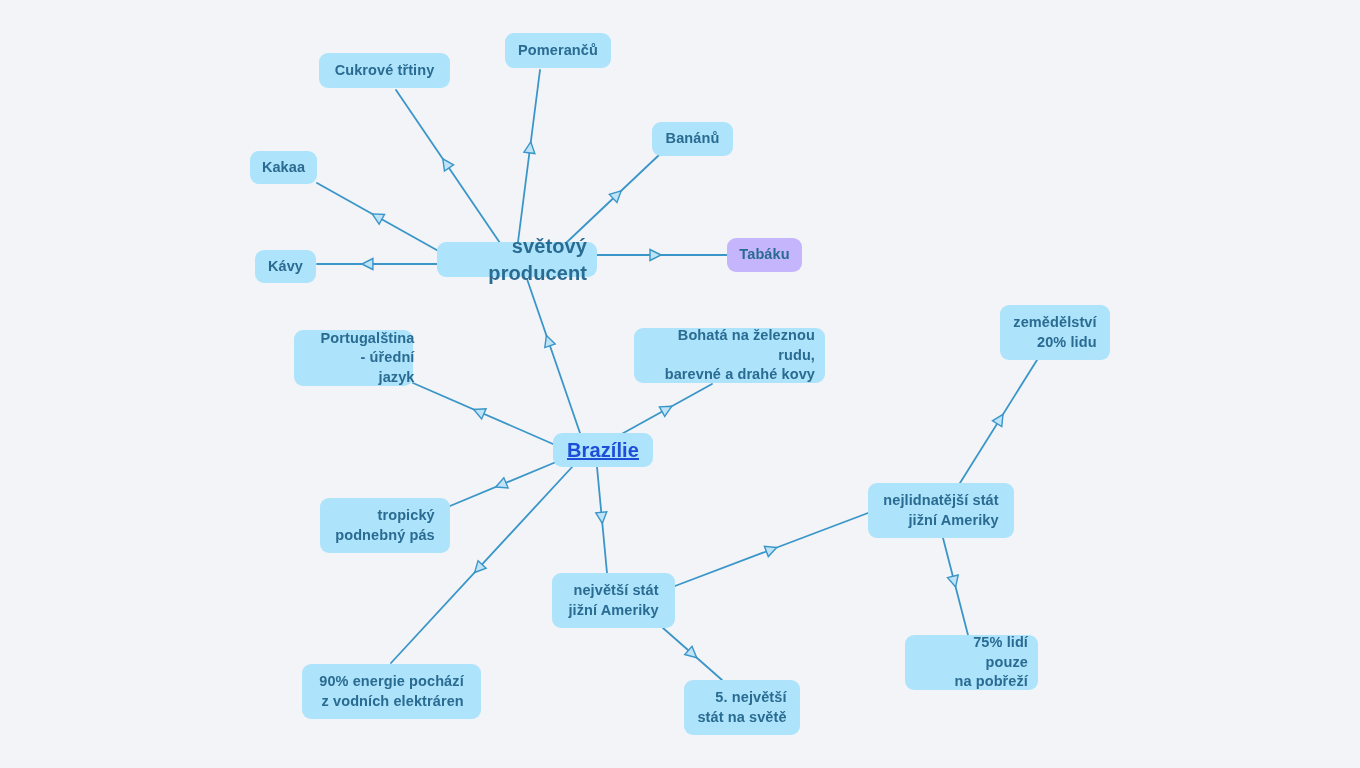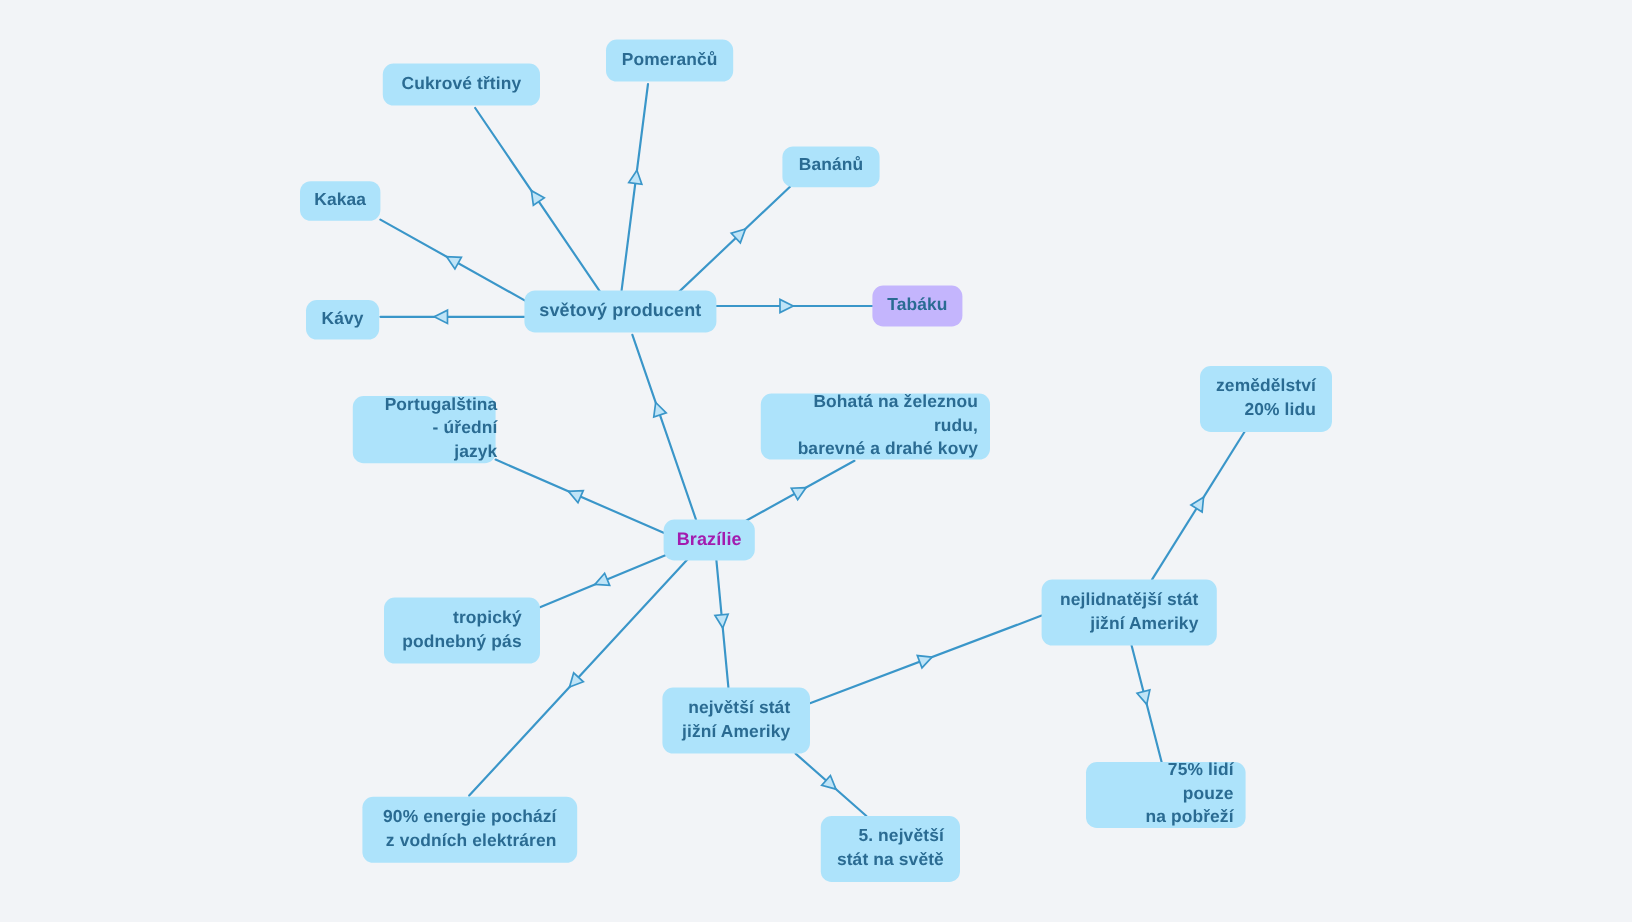--- a/index.html
+++ b/index.html
@@ -41,21 +41,21 @@
     font-family: "Liberation Sans", sans-serif;
     font-weight: bold;
     font-size: 14.5px;
     line-height: 1.35;
     letter-spacing: 0.1px;
     padding: 2px 10px;
     white-space: pre-line;
     user-select: none;
   }
   .node.central {
-    font-size: 15px;
+    font-size: 20px;
   }
 </style>
 </head>
 <body>
 
 <div id="canvas">
   <svg id="edges" viewBox="0 0 1360 768" width="1360" height="768" xmlns="http://www.w3.org/2000/svg">
       <line x1="500" y1="243" x2="396" y2="90" stroke="#3a96c9" stroke-width="1.8" stroke-linecap="round"></line>
       <polygon points="5.5,0 -5.5,-5.5 -5.5,5.5" transform="translate(445.92,163.44) rotate(-124.20545793810474)" fill="#bfe4f7" stroke="#3a96c9" stroke-width="1.4" stroke-linejoin="miter"></polygon>
       <line x1="518" y1="242" x2="540" y2="70" stroke="#3a96c9" stroke-width="1.8" stroke-linecap="round"></line>
@@ -96,21 +96,21 @@
       <div class="node" style="left: 250px; top: 151px; width: 67px; height: 33px; background: rgb(173, 227, 251); color: rgb(42, 107, 146);">Kakaa</div>
       <div class="node" style="left: 255px; top: 250px; width: 61px; height: 33px; background: rgb(173, 227, 251); color: rgb(42, 107, 146);">Kávy</div>
       <div class="node central" style="left: 437px; top: 242px; width: 160px; height: 35px; background: rgb(173, 227, 251); color: rgb(42, 107, 146);">světový producent</div>
       <div class="node" style="left: 727px; top: 238px; width: 75px; height: 34px; background: #c4b5fd; color: rgb(42, 107, 146);">Tabáku</div>
       <div class="node" style="left: 1000px; top: 305px; width: 110px; height: 55px; background: rgb(173, 227, 251); color: rgb(42, 107, 146);">zemědělství
 20% lidu</div>
       <div class="node" style="left: 294px; top: 330px; width: 119px; height: 56px; background: rgb(173, 227, 251); color: rgb(42, 107, 146); padding-left: 38px;">Portugalština
 - úřední jazyk</div>
       <div class="node" style="left: 634px; top: 328px; width: 191px; height: 55px; background: rgb(173, 227, 251); color: rgb(42, 107, 146);">Bohatá na železnou rudu,
 barevné a drahé kovy</div>
-      <div class="node central" style="left: 553px; top: 433px; width: 76px; height: 34px; background: rgb(173, 227, 251); color: #a21caf;">Brazílie</div>
+      <div class="node central" style="left: 553px; top: 433px; width: 100px; height: 34px; background: rgb(173, 227, 251); color: #1d4ed8; text-decoration: underline;">Brazílie</div>
       <div class="node" style="left: 868px; top: 483px; width: 146px; height: 55px; background: rgb(173, 227, 251); color: rgb(42, 107, 146);">nejlidnatější stát
 jižní Ameriky</div>
       <div class="node" style="left: 320px; top: 498px; width: 130px; height: 55px; background: rgb(173, 227, 251); color: rgb(42, 107, 146);">tropický
 podnebný pás</div>
       <div class="node" style="left: 552px; top: 573px; width: 123px; height: 55px; background: rgb(173, 227, 251); color: rgb(42, 107, 146);">největší stát
 jižní Ameriky</div>
       <div class="node" style="left: 905px; top: 635px; width: 133px; height: 55px; background: rgb(173, 227, 251); color: rgb(42, 107, 146); padding-left: 26px;">75% lidí pouze
 na pobřeží</div>
       <div class="node" style="left: 302px; top: 664px; width: 179px; height: 55px; background: rgb(173, 227, 251); color: rgb(42, 107, 146);">90% energie pochází
 z vodních elektráren</div>

